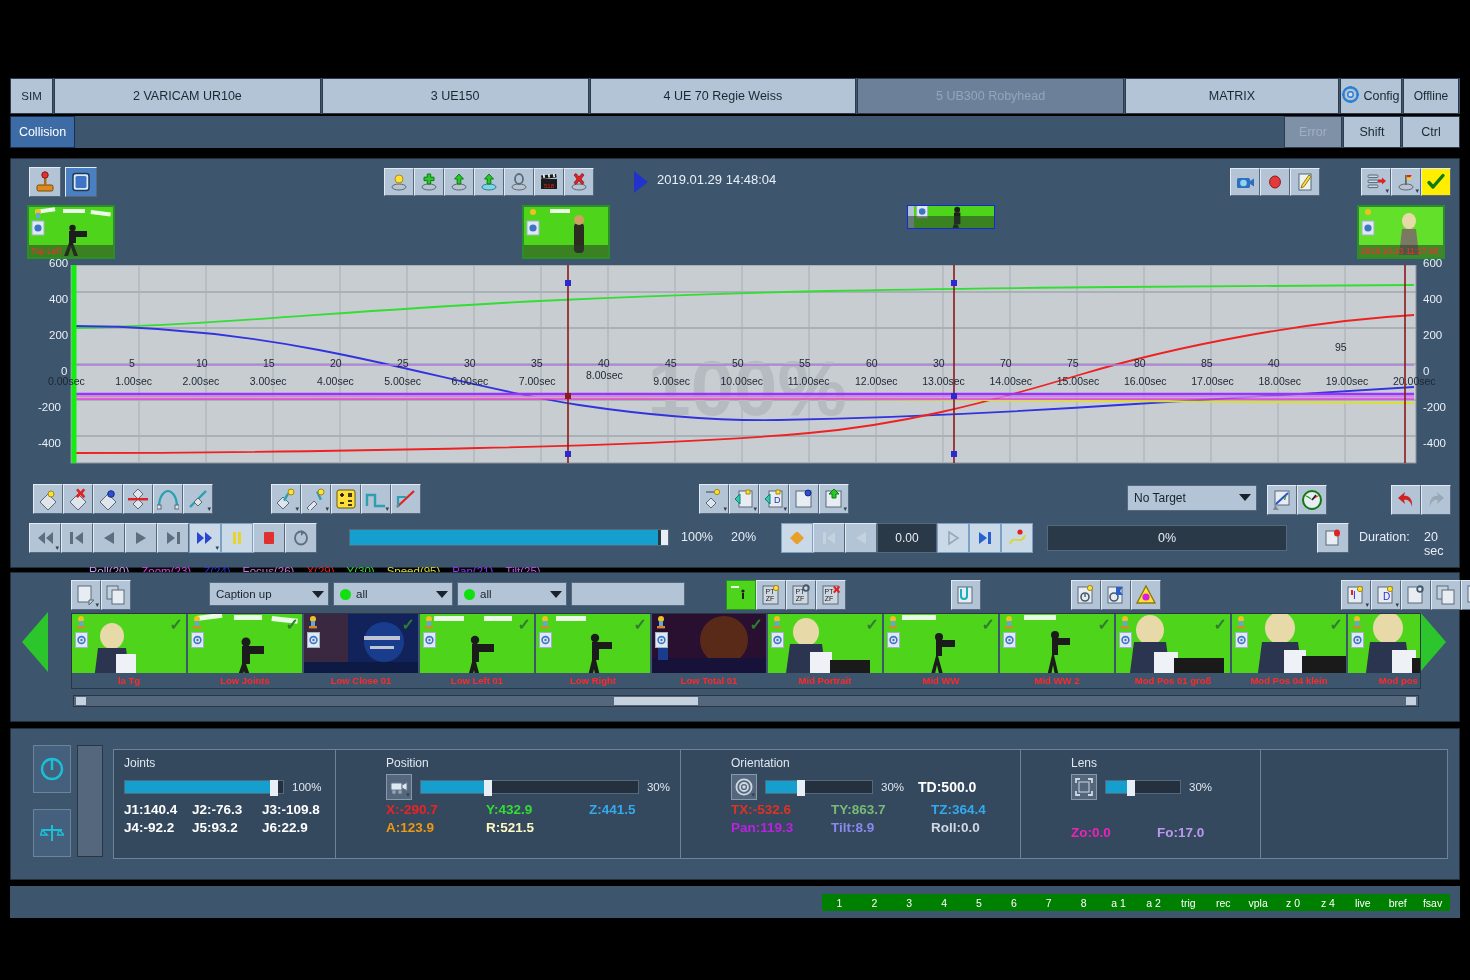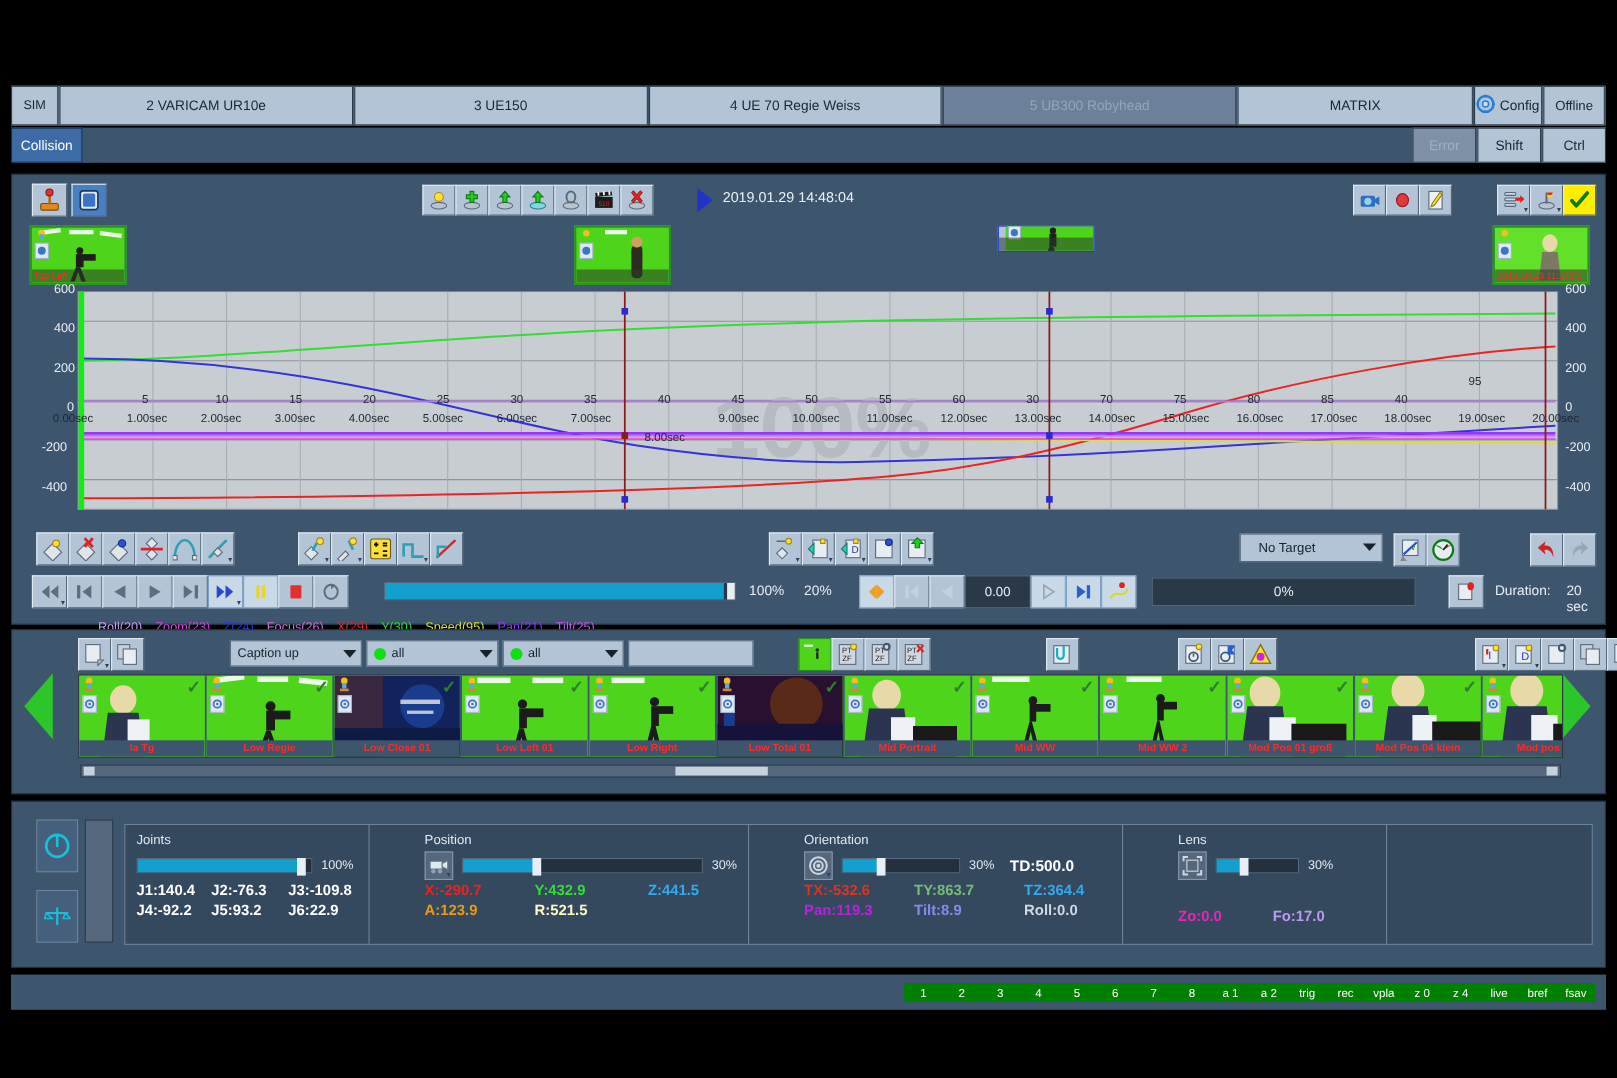--- a/index.html
+++ b/index.html
@@ -96,21 +96,21 @@
     display:flex; gap:12px; }
 
   #toolrow2 { position:absolute; left:8px; top:325px; width:1434px; height:32px;}
   #g2a { left:14px; top:0; }
   #g2b { left:252px; top:0;}
   #g2c { left:680px; top:0;}
   .tbtn.lg { width:30px; height:30px; }
   #notarget {
     position:absolute; left:1108px; top:1px; width:130px; height:26px;
     background:#b2c4d6; border:1px solid #55687c; color:#18222c;
-    font-size:12px; display:flex; align-items:center; padding-left:16px;
+    font-size:12px; display:flex; align-items:center; padding-left:6px;
   }
   #notarget .dd { position:absolute; right:5px; top:8px; width:0;height:0;
     border-left:6px solid transparent; border-right:6px solid transparent; border-top:7px solid #18222c;}
   #g2d { left:1248px; top:1px;}
   #g2e { left:1372px; top:1px;}
 
   
   #transport { position:absolute; left:8px; top:362px; width:1434px; height:38px;}
   #tg1 { left:10px; top:2px;}
   #tg1 .tbtn { width:32px; height:30px; }
@@ -558,21 +558,21 @@
       
       <div id="xsecs">
           <div class="ticksec" style="left: 29px; top: 110px;">0.00sec</div>
           <div class="ticksec" style="left: 96.25px; top: 110px;">1.00sec</div>
           <div class="ticksec" style="left: 163.5px; top: 110px;">2.00sec</div>
           <div class="ticksec" style="left: 230.75px; top: 110px;">3.00sec</div>
           <div class="ticksec" style="left: 298px; top: 110px;">4.00sec</div>
           <div class="ticksec" style="left: 365.25px; top: 110px;">5.00sec</div>
           <div class="ticksec" style="left: 432.5px; top: 110px;">6.00sec</div>
           <div class="ticksec" style="left: 499.75px; top: 110px;">7.00sec</div>
-          <div class="ticksec" style="left: 567px; top: 127px;">8.00sec</div>
+          <div class="ticksec" style="left: 567px; top: 104px;">8.00sec</div>
           <div class="ticksec" style="left: 634.25px; top: 110px;">9.00sec</div>
           <div class="ticksec" style="left: 701.5px; top: 110px;">10.00sec</div>
           <div class="ticksec" style="left: 768.75px; top: 110px;">11.00sec</div>
           <div class="ticksec" style="left: 836px; top: 110px;">12.00sec</div>
           <div class="ticksec" style="left: 903.25px; top: 110px;">13.00sec</div>
           <div class="ticksec" style="left: 970.5px; top: 110px;">14.00sec</div>
           <div class="ticksec" style="left: 1037.75px; top: 110px;">15.00sec</div>
           <div class="ticksec" style="left: 1105px; top: 110px;">16.00sec</div>
           <div class="ticksec" style="left: 1172.25px; top: 110px;">17.00sec</div>
           <div class="ticksec" style="left: 1239.5px; top: 110px;">18.00sec</div>
@@ -1050,21 +1050,21 @@
               <rect x="60" y="32" width="16" height="8"></rect>
             </g>
           </svg><span class="rob"><svg width="14" height="14" viewBox="0 0 14 14">
               <circle cx="7" cy="4" r="3" fill="#f0c020"></circle>
               <rect x="5" y="6" width="4" height="5" fill="#5fa8d8"></rect>
               <rect x="3" y="11" width="8" height="2.4" fill="#d8862a"></rect>
             </svg></span><span class="tgt"><svg width="11" height="14" viewBox="0 0 11 14">
               <rect width="11" height="14" fill="#dfe9f2"></rect>
               <circle cx="5.5" cy="7" r="3.4" fill="none" stroke="#3d74c7" stroke-width="1.6"></circle>
               <circle cx="5.5" cy="7" r="1.2" fill="#3d74c7"></circle>
-            </svg></span><span class="check">✓</span><span class="thcap">Low Regie</span></div>
+            </svg></span><span class="check">✓</span><span class="thcap">Low Joints</span></div>
         <div class="th"><svg width="116" height="74" viewBox="0 0 116 74">
             <rect width="116" height="74" fill="#12235c"></rect>
             <rect x="0" y="0" width="44" height="74" fill="#3a2740"></rect>
             <circle cx="80" cy="28" r="20" fill="#1a3c8c"></circle>
             <rect x="0" y="48" width="116" height="26" fill="#0d1a44"></rect>
             <g fill="#e8e8e8" opacity=".8">
               <rect x="60" y="22" width="36" height="4"></rect>
               <rect x="66" y="32" width="24" height="3"></rect>
             </g>
           </svg><span class="rob"><svg width="14" height="14" viewBox="0 0 14 14">

